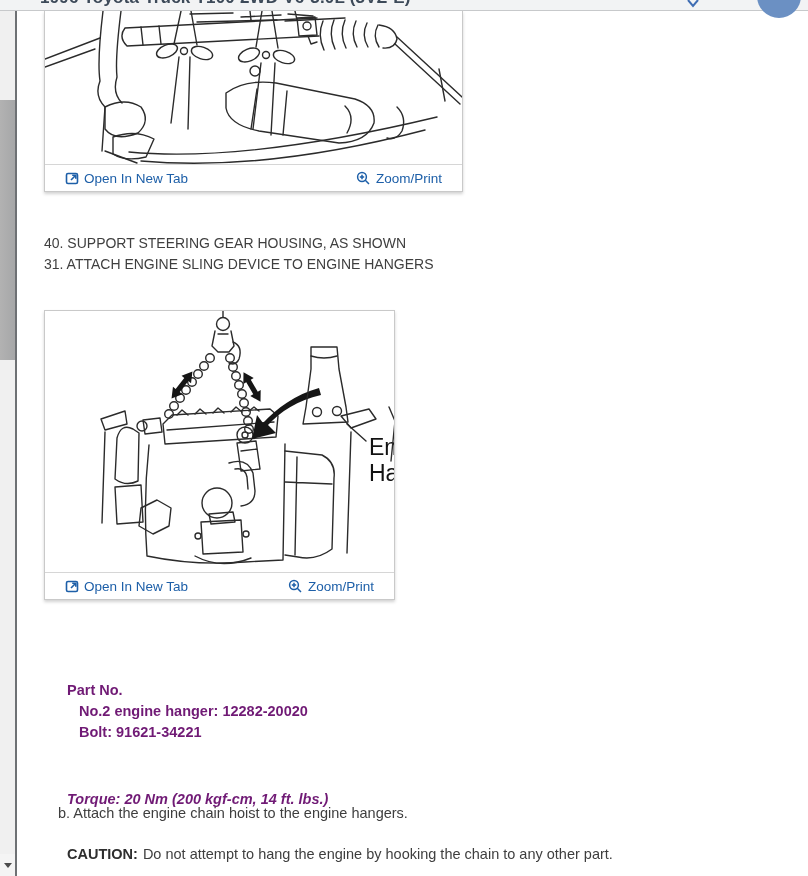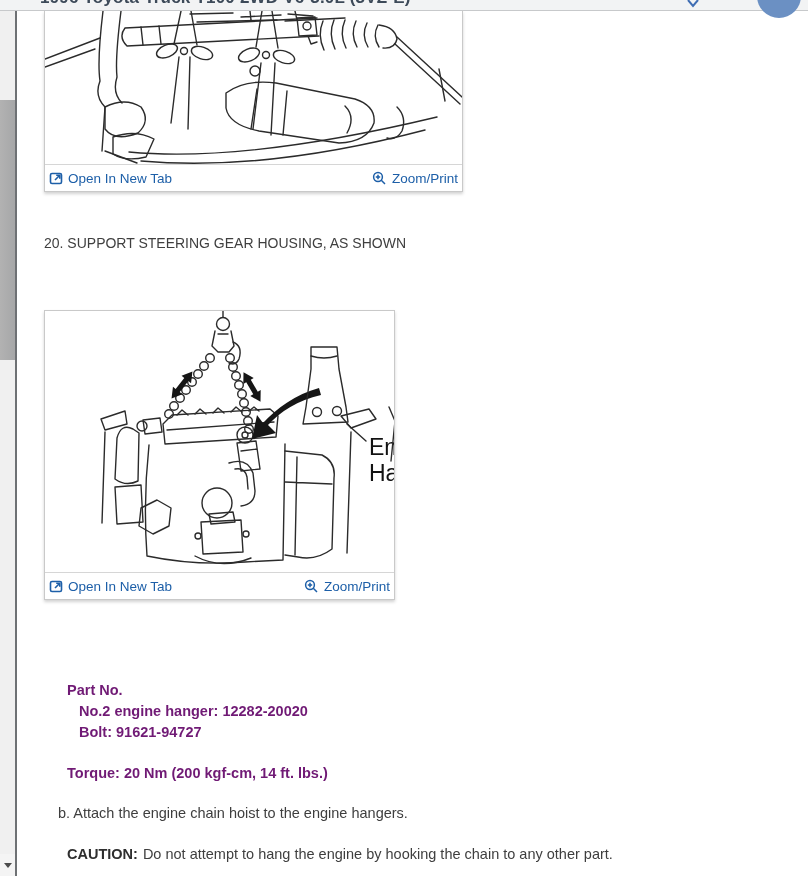--- a/index.html
+++ b/index.html
@@ -24,21 +24,21 @@
   .scroll-arrow { width:0; height:0; border-left:4px solid transparent; border-right:4px solid transparent;
     border-top:5px solid #4c4c4c; }
   .frame-line { position:absolute; left:15px; top:11px; width:2px; height:865px; background:#6e7174; z-index:3; }
 
   
   .panel { position:absolute; background:#fff; border:1px solid #c9c9c9;
     box-shadow:0 2px 3px rgba(0,0,0,.18); }
   .panel.cut-top { border-top:none; }
   .panel-img { position:relative; width:100%; overflow:hidden; background:#fff; }
   .panel-footer { position:absolute; left:0; right:0; bottom:0; height:27px; border-top:1px solid #d6d6d6;
-    background:#fff; display:flex; align-items:center; justify-content:space-between; padding:0 4px; }
+    background:#fff; display:flex; align-items:center; justify-content:space-between; padding:0 20px; }
   .img-link { display:flex; align-items:center; gap:5px; color:#1d5fa8; font-size:13.5px;
     text-decoration:none; cursor:pointer; }
   .img-link svg { display:block; }
 
   
   .steps { position:absolute; left:44px; top:233px; font-size:14px; color:#3f3f3f; line-height:20.5px; }
   .txt { position:absolute; font-size:14.5px; color:#3e3e3e; white-space:nowrap; }
   .txt.b { font-weight:bold; color:#701a75; }
   .caution-text { font-weight:normal; color:#3e3e3e; margin-left:5px; }
 
@@ -131,21 +131,22 @@
         <svg width="15" height="15" viewBox="0 0 15 15">
           <circle cx="6" cy="6" r="4.4" fill="none" stroke="#1d5fa8" stroke-width="1.5"></circle>
           <path d="M3.8,6 H8.2 M6,3.8 V8.2 M9.3,9.3 L13,13" fill="none" stroke="#1d5fa8" stroke-width="1.5"></path>
         </svg>
         <span>Zoom/Print</span>
       </a>
     </div>
   </div>
 
   <div class="steps">
-    <div>20. SUPPORT STEERING GEAR HOUSING, AS SHOWN</div>
+    <div>40. SUPPORT STEERING GEAR HOUSING, AS SHOWN</div>
+    <div>31. ATTACH ENGINE SLING DEVICE TO ENGINE HANGERS</div>
   </div>
 
   <div class="panel" style="left:44px; top:310px; width:351px; height:290px;">
     <div class="panel-img" style="height:261px;">
       <svg class="lineart" width="402" height="261" viewBox="0 0 402 261">
 
         <path d="M178,0 L178,6"></path>
           <circle cx="178" cy="13" r="6.5"></circle>
         <path d="M170,20 L167,35 L173,41 L184,41 L189,35 L186,20"></path>
         <path d="M173,23 L183,23"></path>
@@ -235,20 +236,20 @@
           <circle cx="6" cy="6" r="4.4" fill="none" stroke="#1d5fa8" stroke-width="1.5"></circle>
           <path d="M3.8,6 H8.2 M6,3.8 V8.2 M9.3,9.3 L13,13" fill="none" stroke="#1d5fa8" stroke-width="1.5"></path>
         </svg>
         <span>Zoom/Print</span>
       </a>
     </div>
   </div>
 
   <div class="txt b" style="left:67px; top:682px;">Part No.</div>
   <div class="txt b" style="left:79px; top:703px;">No.2 engine hanger: 12282-20020</div>
-  <div class="txt b" style="left:79px; top:724px;">Bolt: 91621-94727</div>
-  <div class="txt b" style="left:67px; top:765px;">Torque: 20 Nm (200 kgf-cm, 14 ft. lbs.)</div>
+  <div class="txt b" style="left:79px; top:724px;">Bolt: 91621-34221</div>
+  <div class="txt b" style="left:67px; top:791px;font-style:italic;">Torque: 20 Nm (200 kgf-cm, 14 ft. lbs.)</div>
   <div class="txt" style="left:67px; top:846px;">
     <span class="b" style="font-weight:bold;color:#2e2e2e;">CAUTION:</span><span class="caution-text">Do not attempt to hang the engine by hooking the chain to any other part.</span>
   </div>
   <div class="txt" style="left:58px; top:805px;">b. Attach the engine chain hoist to the engine hangers.</div>
 
 </div>
 
 </body></html>

